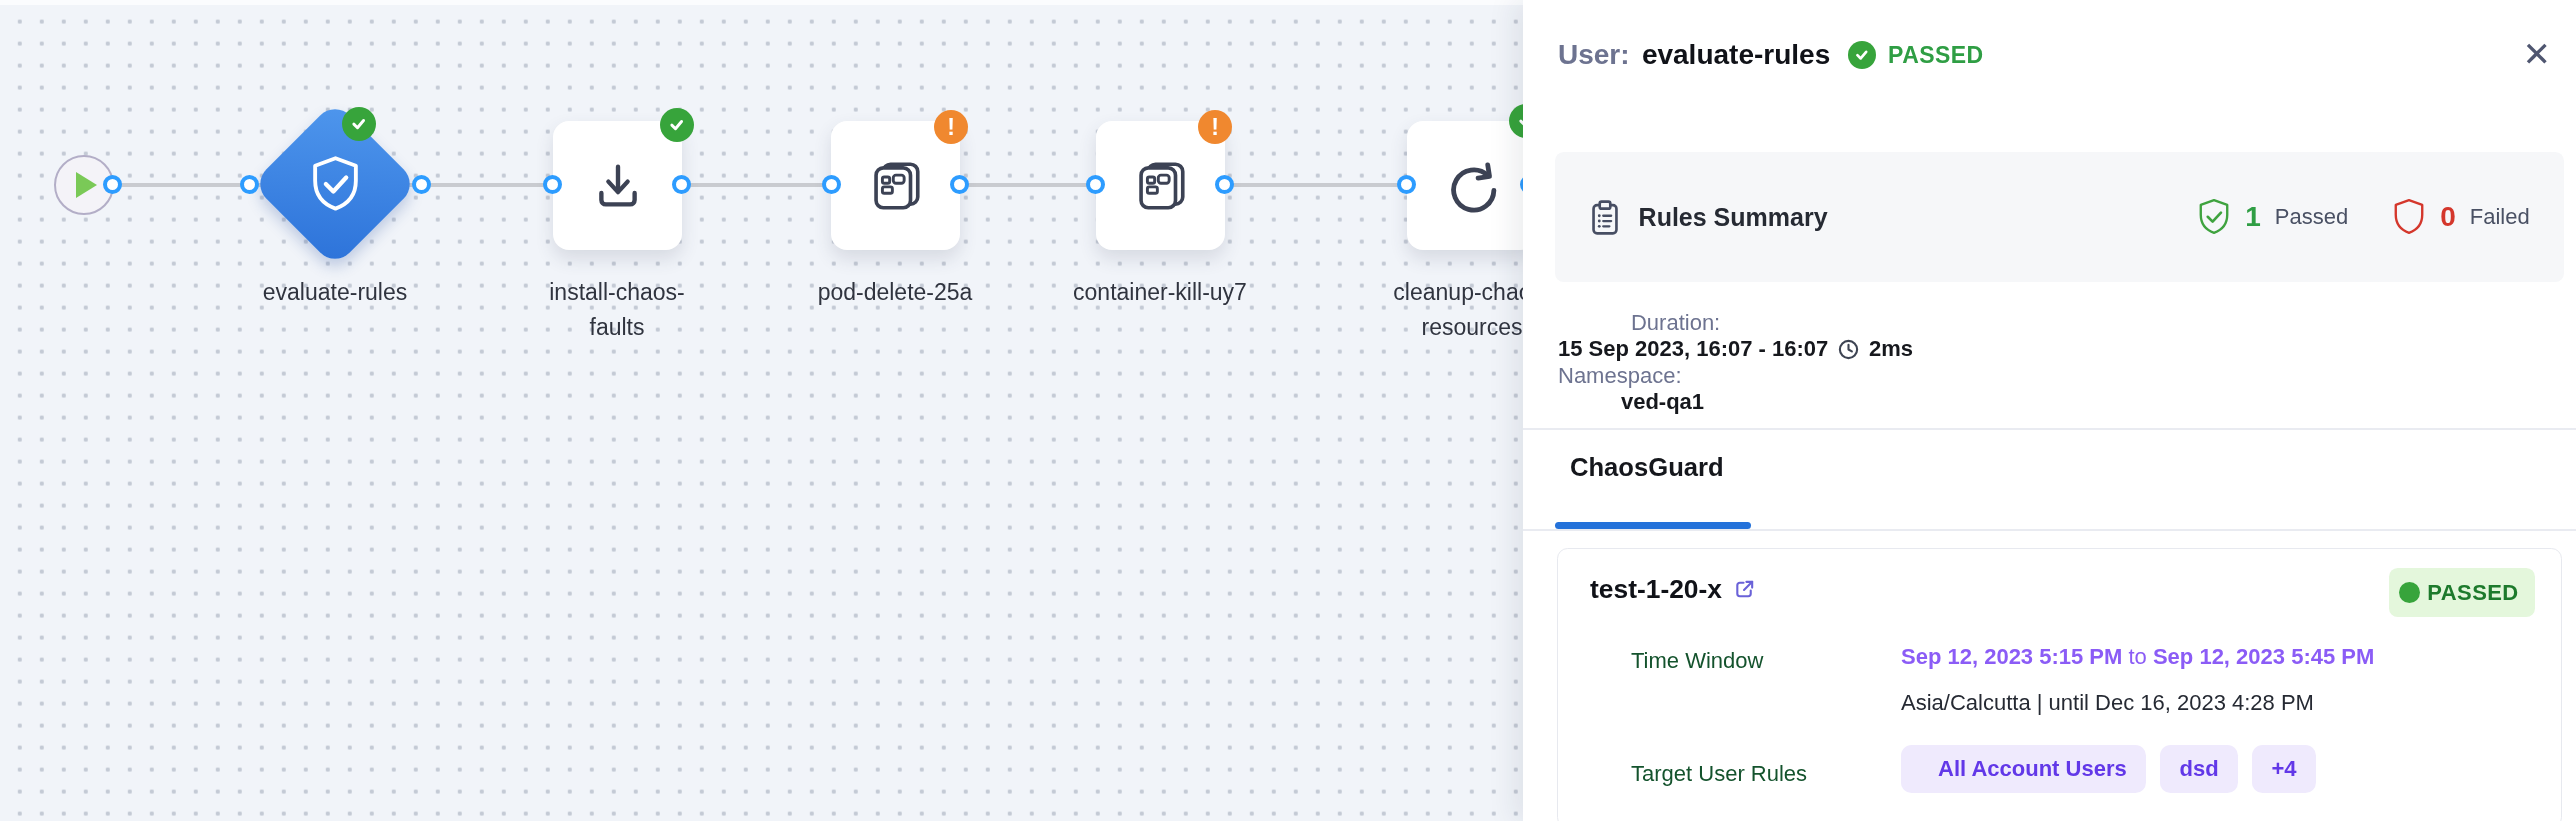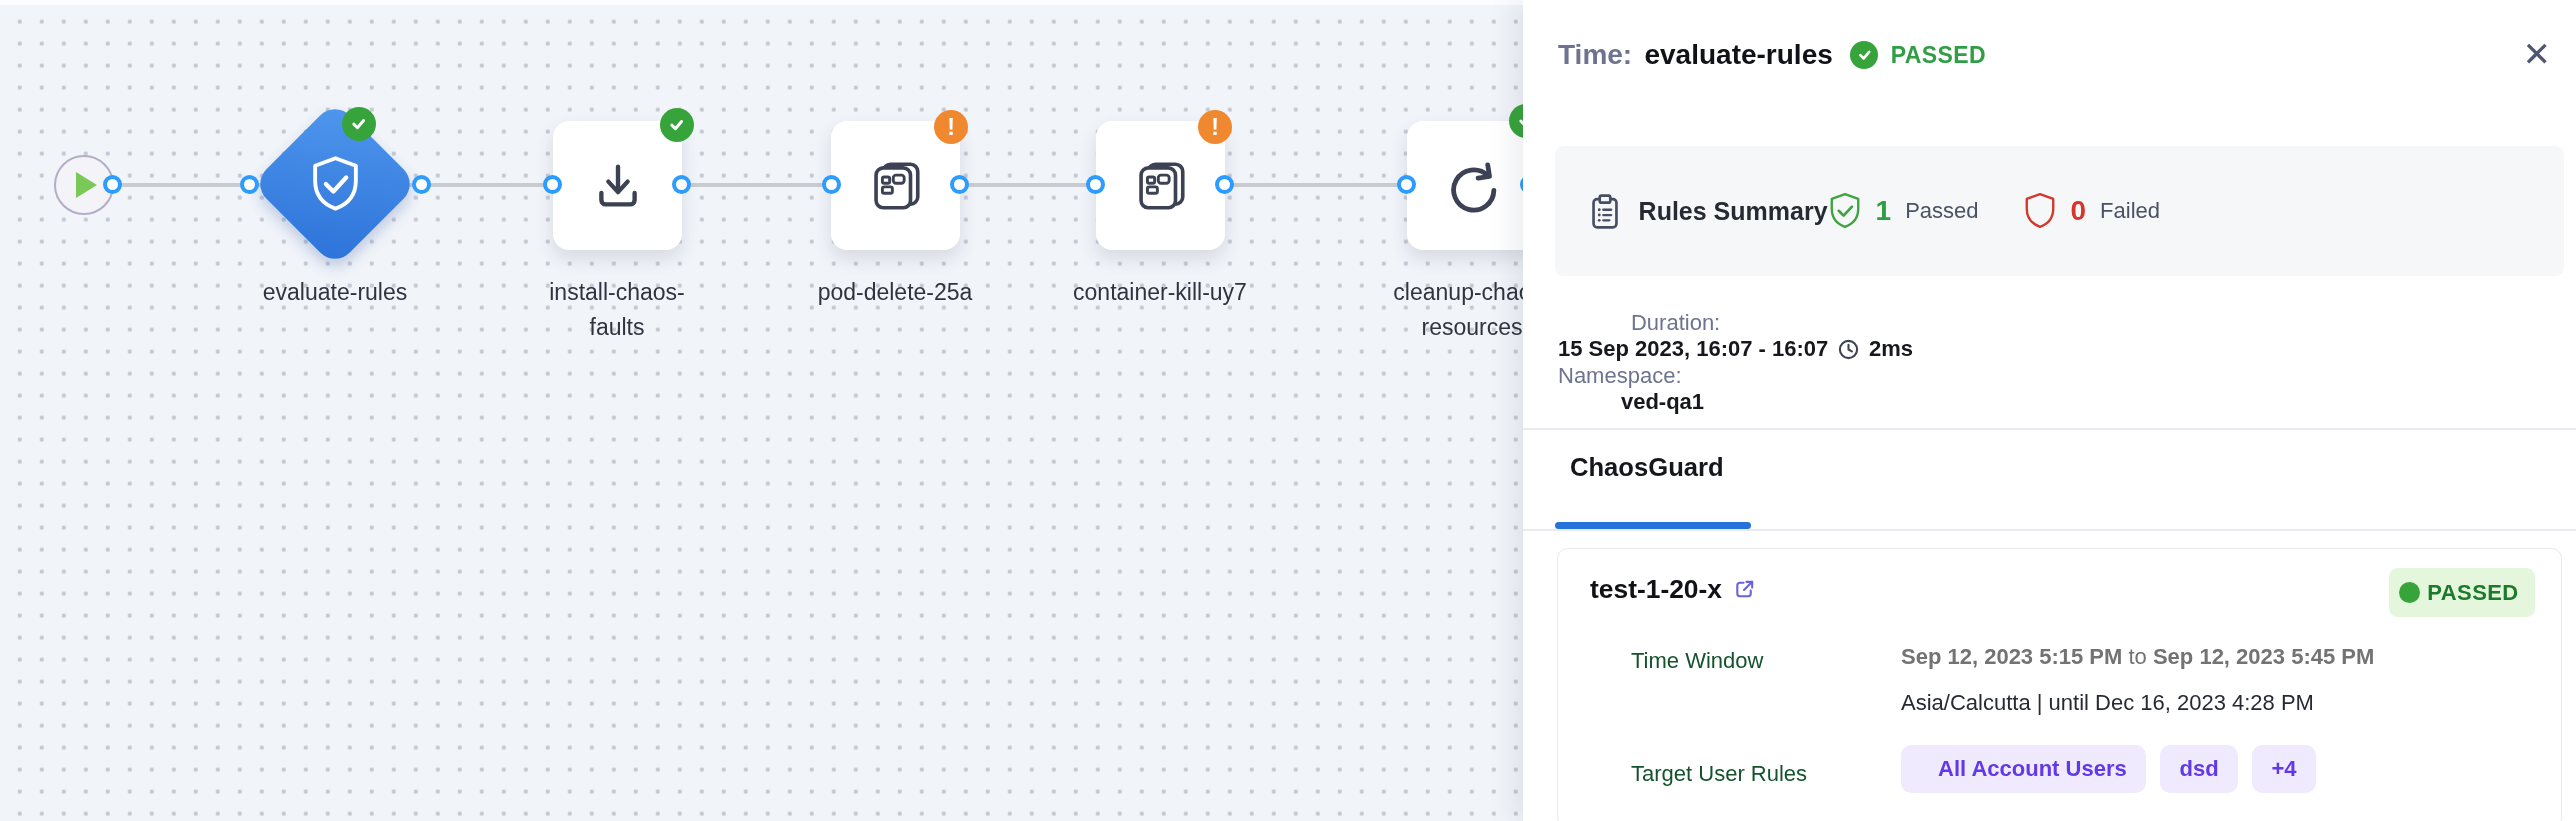--- a/index.html
+++ b/index.html
@@ -43,22 +43,22 @@
          box-shadow:-10.6px 0 25px rgba(30,40,60,.08);}
 
   .panel-header{position:absolute;left:35px;top:39px;display:flex;align-items:center;gap:12.3px;}
   .hdr-prefix{font-size:28px;font-weight:600;color:#6d7390;}
   .hdr-name{font-size:28px;font-weight:700;color:#101218;}
   .hdr-check{width:28px;height:28px;border-radius:50%;background:#37a43b;margin-left:5.3px;
              display:flex;align-items:center;justify-content:center;}
   .hdr-status{font-size:23px;font-weight:700;color:#2f9e44;letter-spacing:0.4px;}
   .close-btn{position:absolute;right:25px;top:37px;font-size:34px;color:#4f5670;cursor:pointer;line-height:1;}
 
-  .rules-strip{position:absolute;left:32px;right:12.3px;top:146px;height:130px;background:#f6f7f9;
-               border-radius:8.8px;display:flex;align-items:center;justify-content:flex-start;
+  .rules-strip{position:absolute;left:32px;right:12.3px;top:152px;height:130px;background:#f6f7f9;
+               border-radius:8.8px;display:flex;align-items:center;justify-content:space-between;
                padding:0 34px;box-sizing:border-box;}
   .rules-left{display:flex;align-items:center;gap:17.6px;}
   .rules-title{font-size:25px;font-weight:600;color:#262a33;}
   .rules-right{display:flex;align-items:center;gap:14px;}
   .cnt-pass{font-size:28px;font-weight:700;color:#2f9e44;}
   .cnt-fail{font-size:28px;font-weight:700;color:#d4372c;}
   .cnt-label{font-size:22px;color:#4a5164;margin-right:30px;}
   .cnt-label.last{margin-right:0;}
 
   .detail-row{position:absolute;left:35px;display:flex;align-items:center;font-size:22px;flex-direction:column;}
@@ -77,21 +77,21 @@
               border:1.8px solid #e7e9ef;border-radius:10.6px;box-sizing:border-box;}
   .card-title-row{position:absolute;left:32px;top:25px;display:flex;align-items:center;gap:10.6px;}
   .card-title{font-size:26.4px;font-weight:700;color:#101218;}
   .passed-badge{position:absolute;right:26.4px;top:19.4px;height:49px;background:#e4f7dc;border-radius:8.8px;
                 display:flex;align-items:center;gap:7px;padding:0 16px 0 10.6px;}
   .passed-dot{width:21px;height:21px;border-radius:50%;background:#37a43b;}
   .passed-text{font-size:22px;font-weight:700;color:#1d7a2c;letter-spacing:0.4px;}
   .card-label{position:absolute;left:73px;font-size:22px;color:#14532d;}
   .lbl-window{top:99px;}
   .lbl-groups{top:212px;}
-  .tw-line1{position:absolute;left:343px;top:95px;font-size:22px;color:#737373;}
+  .tw-line1{position:absolute;left:343px;top:95px;font-size:22px;color:#8b5cf6;}
   .tw-line1 .b{font-weight:700;}
   .tw-line2{position:absolute;left:343px;top:141px;font-size:22px;color:#262a33;}
   .chip-row{position:absolute;left:343px;top:196px;display:flex;align-items:center;gap:14px;}
   .chip{height:48px;border-radius:10.6px;background:#efeafd;color:#6238e8;font-size:22px;font-weight:600;
         display:flex;align-items:center;padding:0 19.4px;}
   .chip.primary{font-weight:700;padding-left:37px;}
 
   svg{display:block;}
 </style>
 </head>
@@ -183,21 +183,21 @@
     <div class="port" style="left:950px;top:175px;"></div>
     <div class="port" style="left:1086px;top:175px;"></div>
     <div class="port" style="left:1215px;top:175px;"></div>
     <div class="port" style="left:1397px;top:175px;"></div>
     <div class="port" style="left:1520px;top:175px;"></div>
   </div>
 
   <div class="panel">
 
     <div class="panel-header">
-      <span class="hdr-prefix">Time:</span>
+      <span class="hdr-prefix">User:</span>
       <span class="hdr-name">evaluate-rules</span>
       <span class="hdr-check">
         <svg width="17.6" height="17.6" viewBox="0 0 24 24">
             <path d="M6 12.5 l4.5 4.5 L18 8" stroke="#fff" stroke-width="3.6" fill="none" stroke-linecap="round" stroke-linejoin="round"></path>
           </svg>
       </span>
       <span class="hdr-status">PASSED</span>
     </div>
     <div class="close-btn">✕</div>
 

